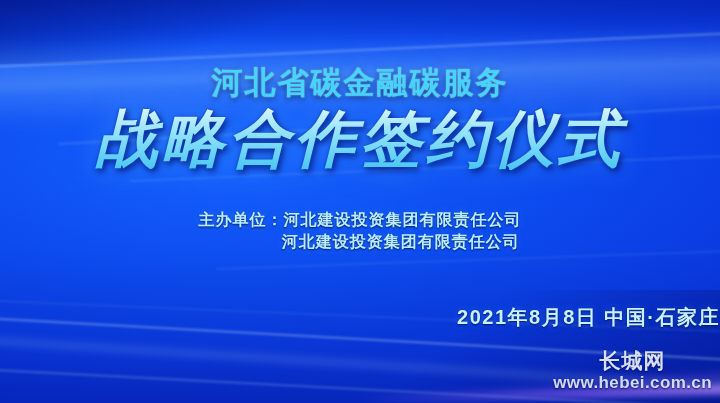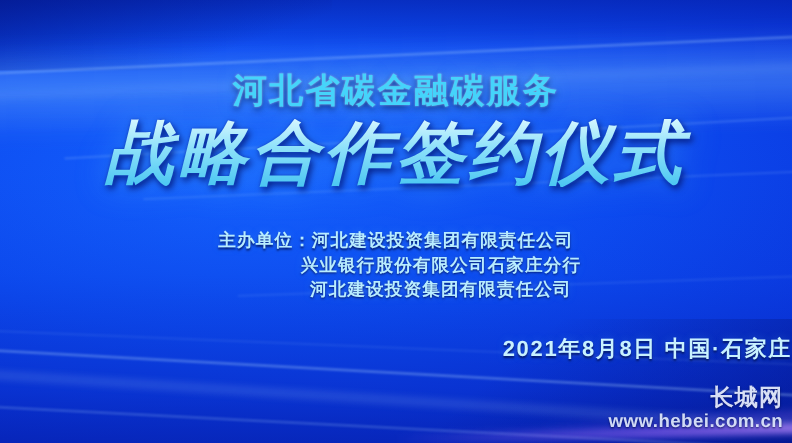--- a/index.html
+++ b/index.html
@@ -184,21 +184,21 @@
       0 1px 2px rgba(2,18,90,0.9),
       0 0 8px rgba(90,190,255,0.25);
     text-align: right;
   }
 
   
   .watermark {
     position: absolute;
     right: 8px;
     bottom: 12px;
-    text-align: right;
+    text-align: center;
     opacity: .92;
   }
   .wm-logo {
     font-family: "DejaVu Serif", "Liberation Serif", serif;
     font-size: 21px;
     font-weight: bold;
     letter-spacing: 1px;
     color: #e8eefc;
     line-height: 1;
     text-shadow: 0 1px 2px rgba(0,10,70,0.8);
@@ -237,21 +237,20 @@
   <div class="violet2"></div>
 
   <div class="content">
 
     <div class="subtitle">河北省碳金融碳服务</div>
 
     <div class="maintitle">战略合作签约仪式</div>
 
     <div class="orgs">
       <div class="line">主办单位：河北建设投资集团有限责任公司</div>
-      <div class="line indent">兴业银行股份有限公司石家庄分行</div>
       <div class="line indent">河北建设投资集团有限责任公司</div>
     </div>
 
     <div class="datetime">2021年8月8日  中国·石家庄</div>
 
     <div class="watermark">
       <div class="wm-logo">长城网</div>
       <div class="wm-url">www.hebei.com.cn</div>
     </div>
 

